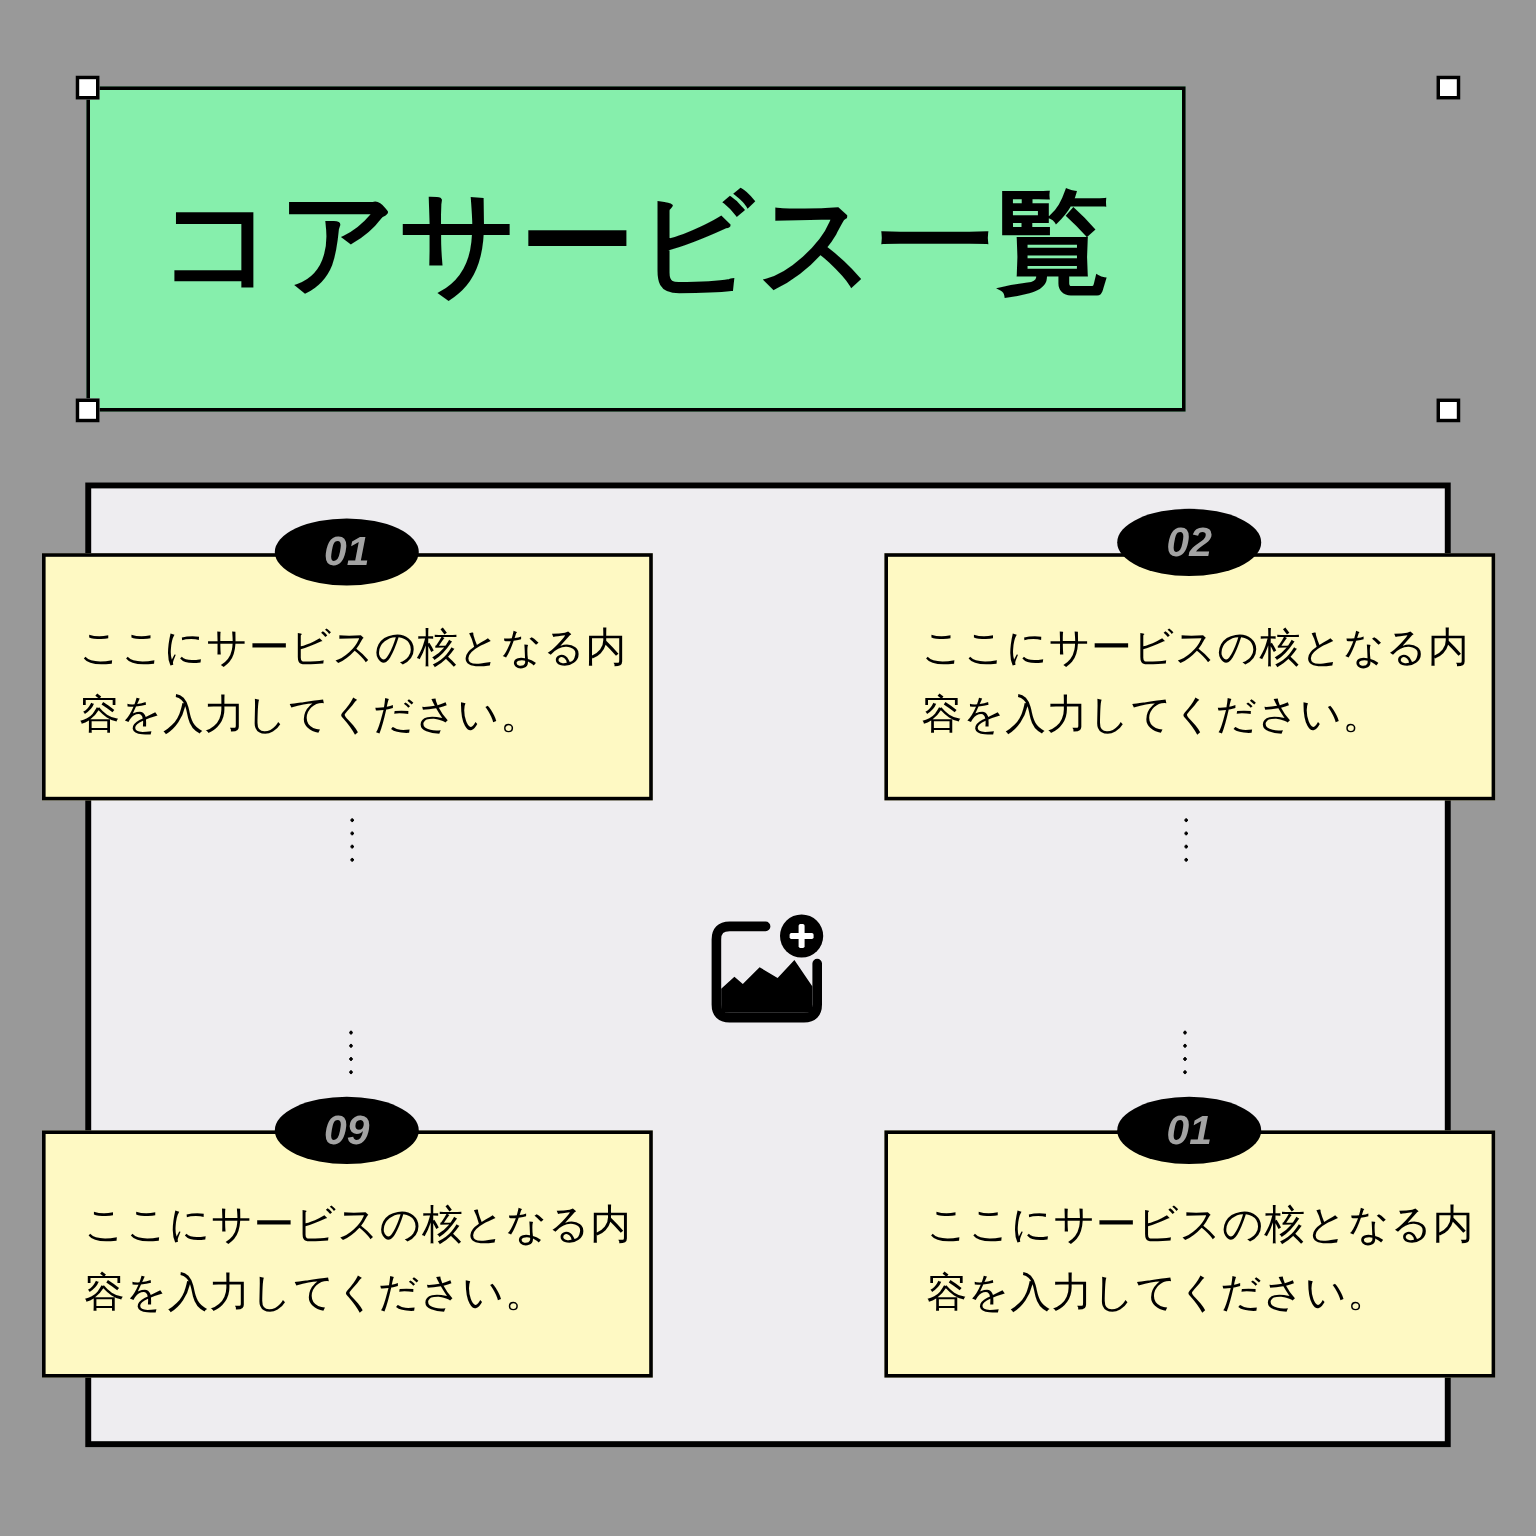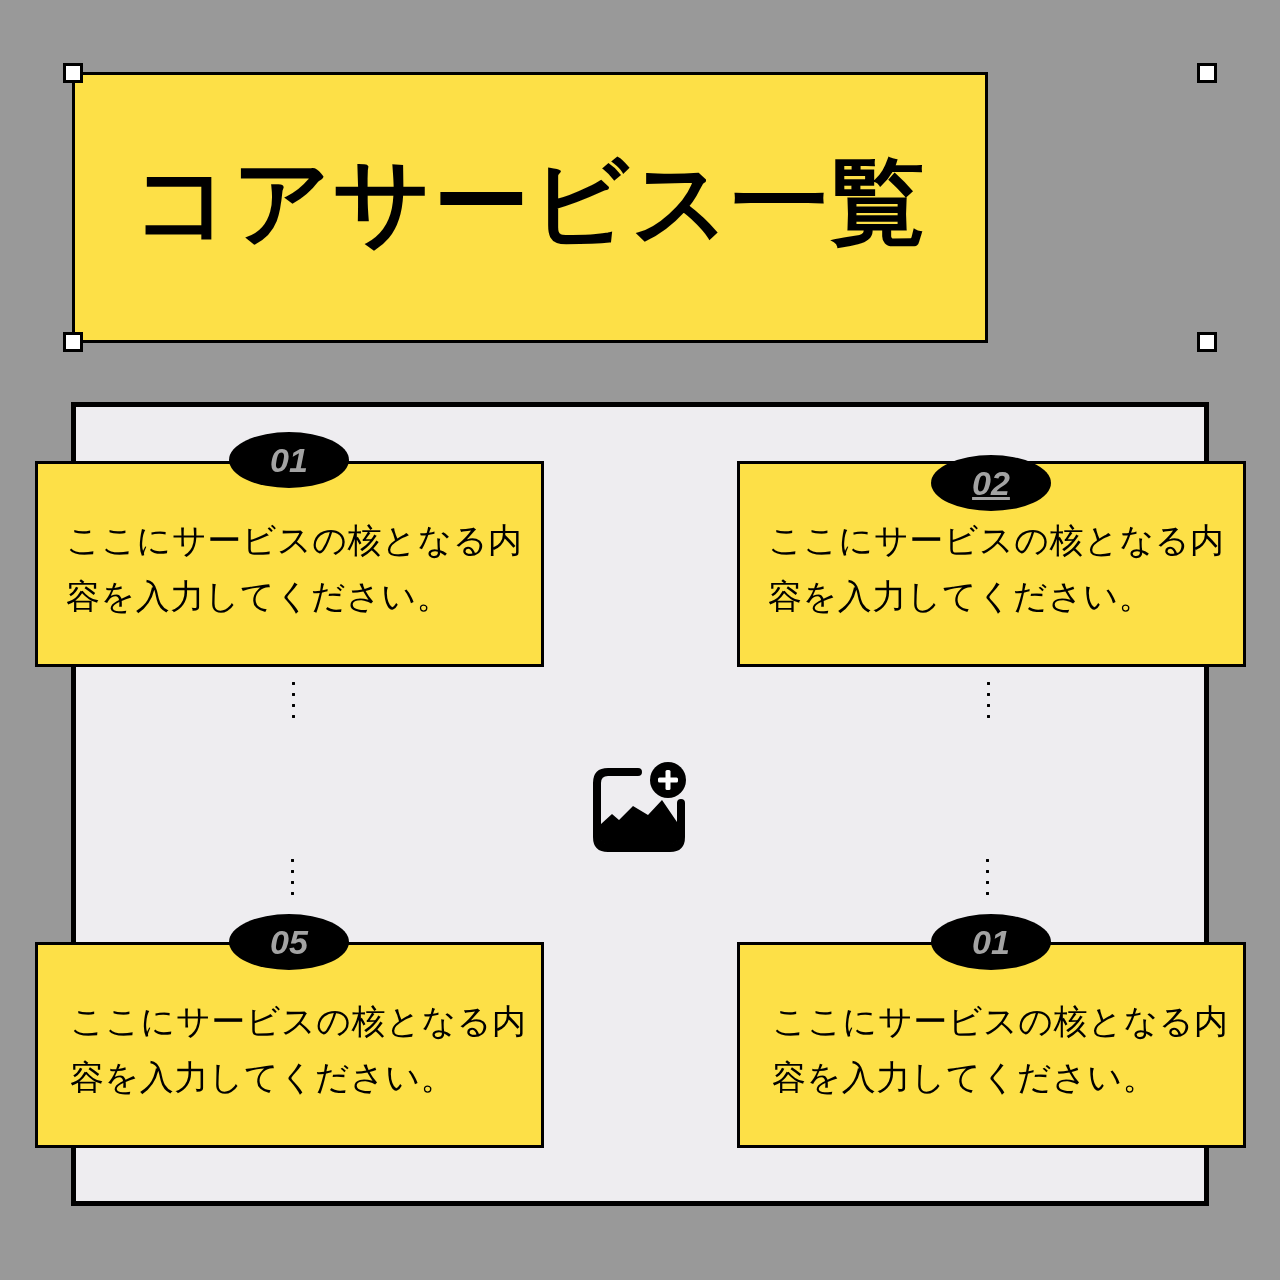--- a/index.html
+++ b/index.html
@@ -6,21 +6,21 @@
   html, body { width: 1280px; height: 1280px; overflow: hidden; }
   body {
     background: #999999;
     position: relative;
     font-family: "DejaVu Sans", "Liberation Sans", sans-serif;
   }
   .title-box {
     position: absolute;
     left: 72px; top: 72px;
     width: 916px; height: 271px;
-    background: #fde047;
+    background: #86efac;
     border: 3px solid #000;
     display: flex; align-items: center; justify-content: center;
   }
   .title-text {
     font-size: 96px;
     font-weight: bold;
     color: #000;
     letter-spacing: 2px;
     margin-top: -8px;
   }
@@ -33,21 +33,21 @@
   .panel {
     position: absolute;
     left: 71px; top: 402px;
     width: 1138px; height: 804px;
     background: #eeedf0;
     border: 5px solid #000;
   }
   .card {
     position: absolute;
     width: 509px; height: 206px;
-    background: #fde047;
+    background: #fef9c3;
     border: 3px solid #000;
   }
   .card-text {
     position: absolute;
     left: 28px; top: 48px;
     width: 460px;
     font-size: 34px;
     line-height: 56px;
     color: #000;
     letter-spacing: 0.5px;
@@ -107,23 +107,23 @@
 </div>
 
 <div class="card" style="left:35px; top:461px;">
   <div class="card-text">ここにサービスの核となる内容を入力してください。</div>
 </div>
 <div class="badge" style="left:229px; top:432px;">01</div>
 
 <div class="card" style="left:737px; top:461px;">
   <div class="card-text">ここにサービスの核となる内容を入力してください。</div>
 </div>
-<div class="badge" style="left:931px; top:455px;text-decoration:underline;">02</div>
+<div class="badge" style="left:931px; top:424px;">02</div>
 
 <div class="card" style="left:35px; top:942px;">
   <div class="card-text" style="left:32px;">ここにサービスの核となる内容を入力してください。</div>
 </div>
-<div class="badge" style="left:229px; top:914px;">05</div>
+<div class="badge" style="left:229px; top:914px;">09</div>
 
 <div class="card" style="left:737px; top:942px;">
   <div class="card-text" style="left:32px;">ここにサービスの核となる内容を入力してください。</div>
 </div>
 <div class="badge" style="left:931px; top:914px;">01</div>
 
 </body></html>

